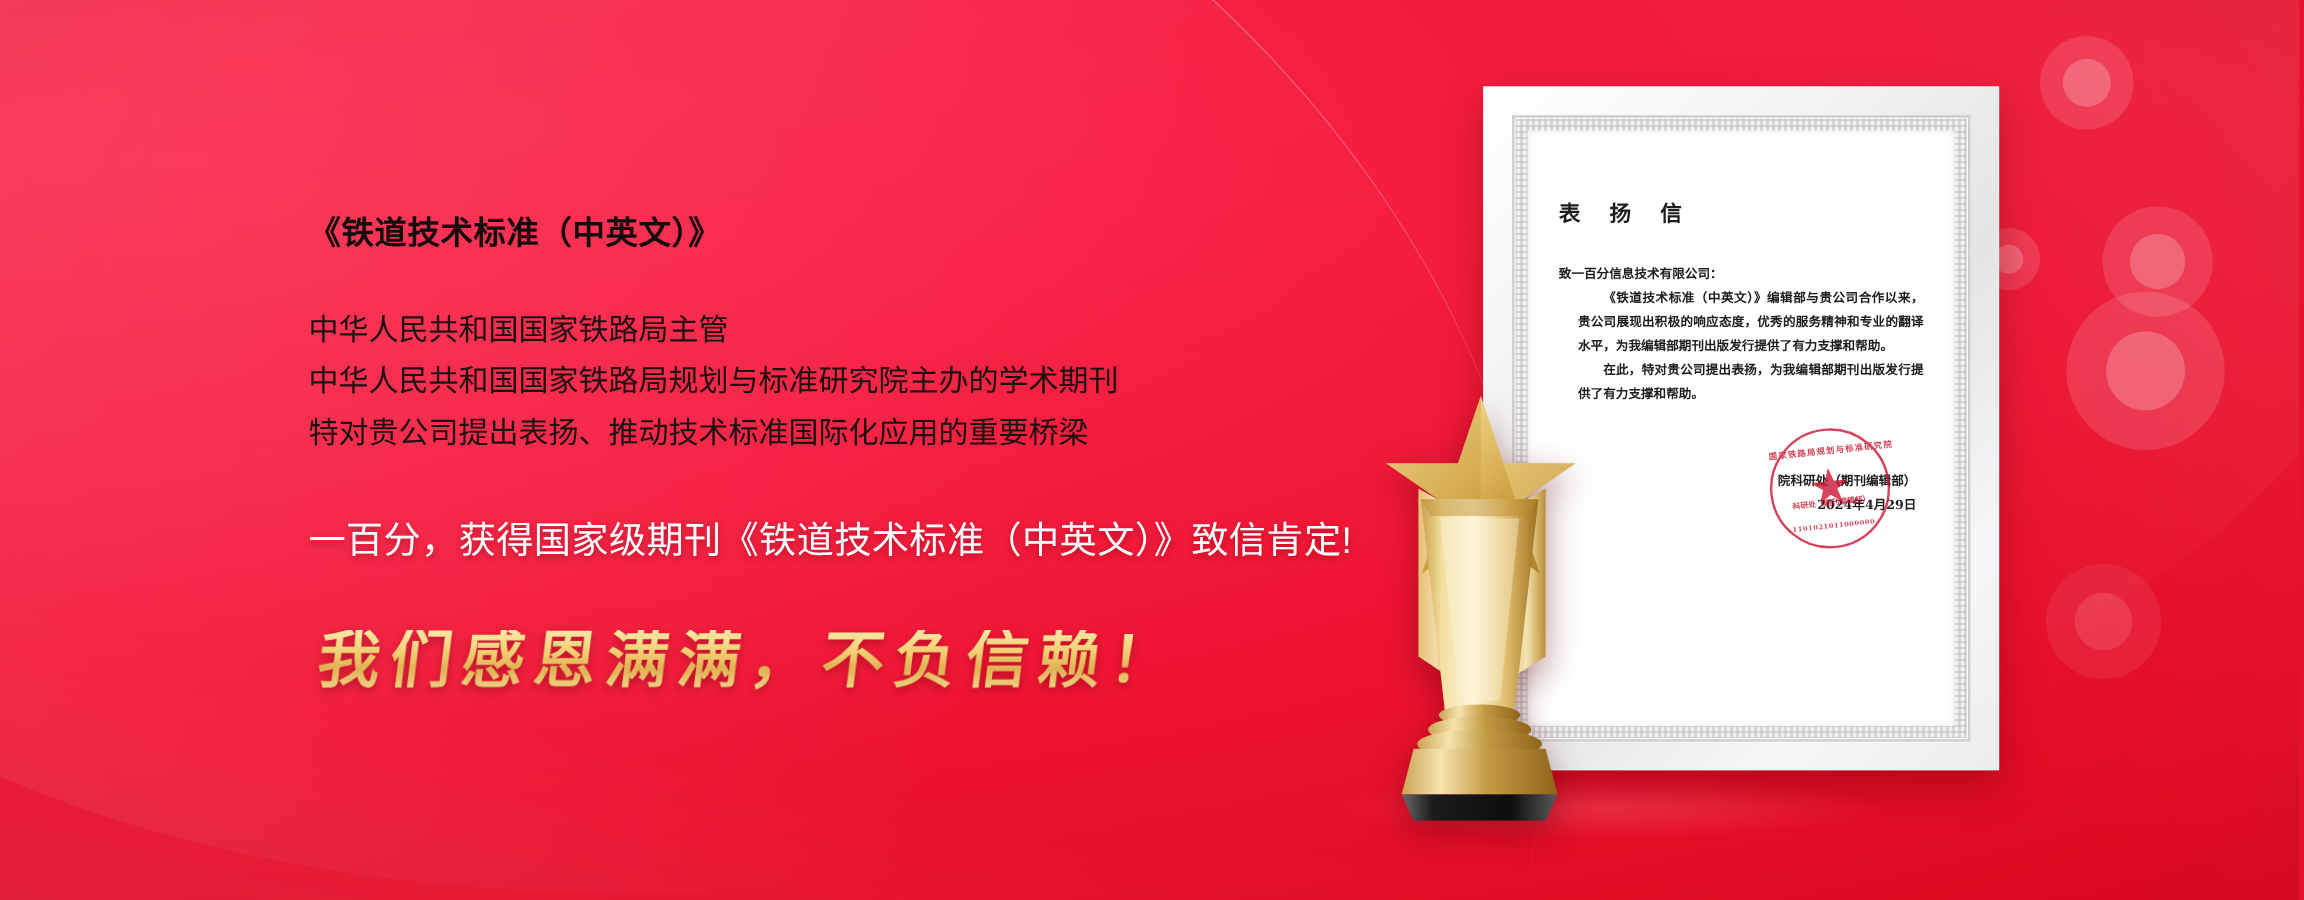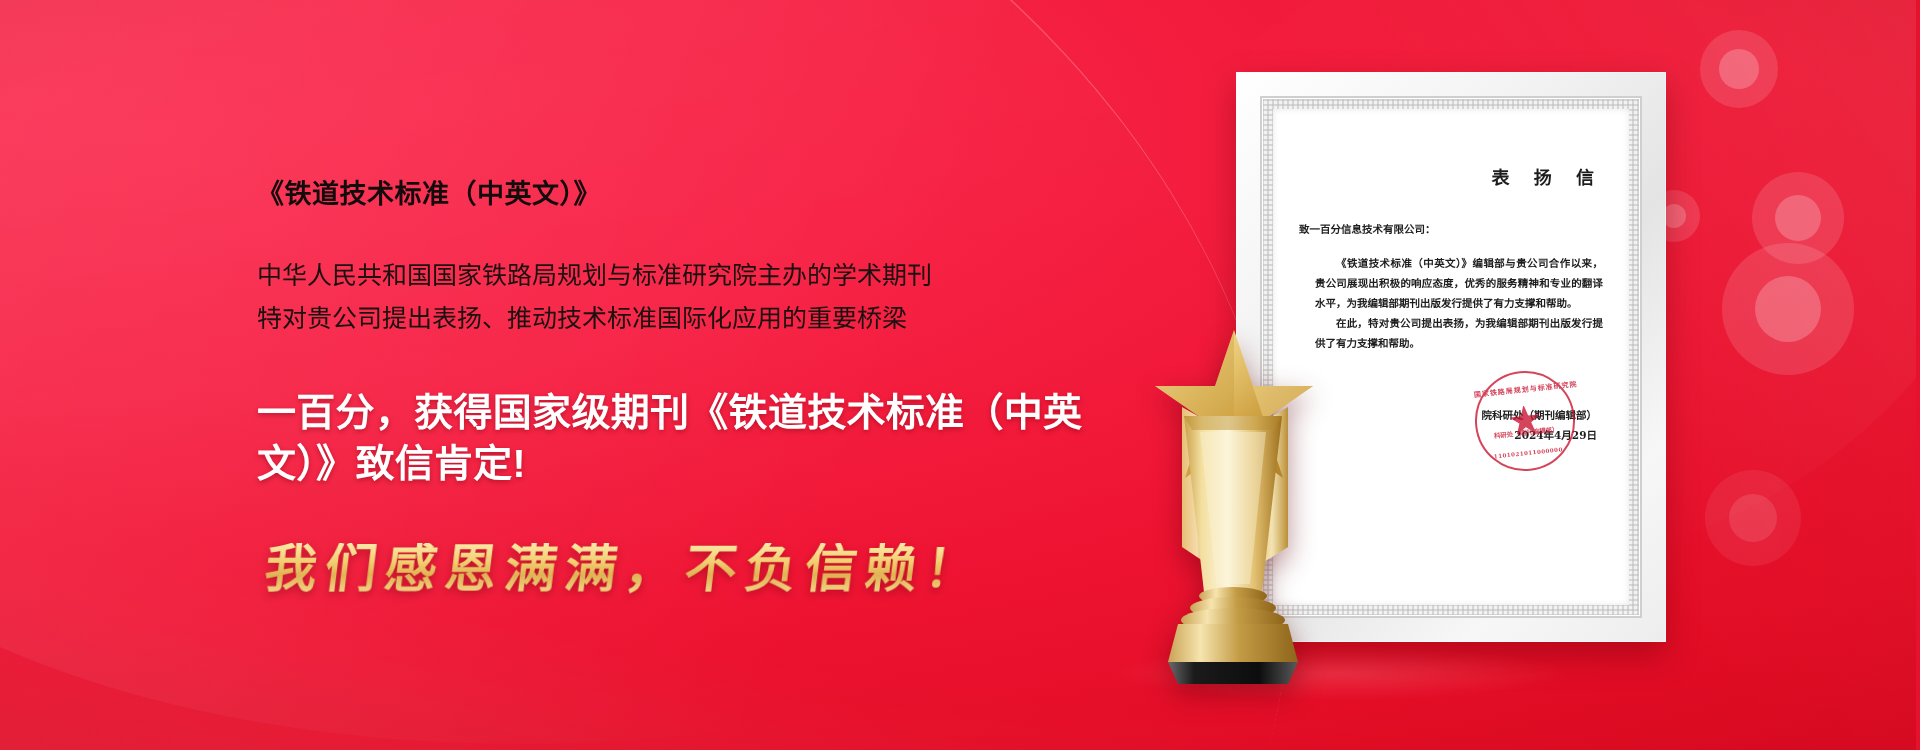--- a/index.html
+++ b/index.html
@@ -65,21 +65,21 @@
   .bokeh i{display:block;border-radius:50%;background:rgba(255,255,255,.22);}
 
   
   #copy{position:absolute;left:257px;top:178px;width:900px;color:#15100f;}
   .journal-title{
     font-size:27px;font-weight:bold;letter-spacing:.5px;color:#130c0c;
     margin:0 0 44px 0;line-height:1.2;
   }
   .sub{font-size:25px;line-height:43px;color:#1a1110;font-weight:500;margin:0;}
   .headline{
-    margin:48px 0 0 0;font-size:39px;font-weight:bold;color:#ffffff;line-height:1.3;
+    margin:48px 0 0 0;font-size:31px;font-weight:normal;color:#ffffff;line-height:1.3;
     text-shadow:0 2px 5px rgba(120,0,10,.45);letter-spacing:.3px;
   }
   .calligraphy{
     margin:53px 0 0 8px;font-size:52px;line-height:1;font-weight:bold;
     font-family:"DejaVu Serif","Liberation Serif",serif;
     letter-spacing:8px;
     background:linear-gradient(180deg,#fbe9a8 0%,#f2cf72 35%,#e0b253 62%,#f3d98d 100%);
     -webkit-background-clip:text;background-clip:text;color:transparent;
     -webkit-text-fill-color:transparent;
     filter:drop-shadow(0 3px 4px rgba(110,0,10,.45));
@@ -110,24 +110,24 @@
     box-shadow:0 0 0 1px #ffffff inset;
   }
   #paper{
     width:100%;height:100%;background:#fff;box-sizing:border-box;
     padding:40px 26px 18px 26px;position:relative;
     box-shadow:0 0 6px rgba(0,0,0,.10) inset;
     font-family:"DejaVu Serif","Liberation Serif",serif;
     color:#1d1d1d;
   }
   #paper .doc-title{
-    text-align:right;font-size:18px;font-weight:bold;letter-spacing:9px;
+    text-align:left;font-size:18px;font-weight:bold;letter-spacing:9px;
     margin:14px 0 30px 0;
   }
-  #paper .salutation{font-size:10.5px;line-height:20px;margin:0 0 14px 0;font-weight:bold;}
+  #paper .salutation{font-size:10.5px;line-height:20px;margin:0 0 0 0;font-weight:bold;}
   #paper .para{font-size:10.5px;line-height:20px;margin:0;text-align:justify;font-weight:bold;}
   #paper .para.indent{text-indent:21px;margin-left:16px;}
   #paper .signoff{margin-top:52px;text-align:right;position:relative;padding-right:6px;}
   #paper .signoff div{font-size:10.5px;line-height:20px;font-weight:bold;}
 
   
   .seal{
     position:absolute;right:28px;top:-34px;width:96px;height:96px;border-radius:50%;
     border:2.5px solid #c8102e;opacity:.78;
     display:flex;align-items:center;justify-content:center;
@@ -178,20 +178,21 @@
   <div class="bokeh" style="left:1705px;top:470px;width:96px;height:96px;opacity:.55;">
       <i style="width:48px;height:48px;"></i>
     </div>
 
   <div class="vignette"></div>
   <div class="floor-glow"></div>
 
   <div id="copy">
     <p class="journal-title">《铁道技术标准（中英文）》</p>
 
+    <p class="sub">中华人民共和国国家铁路局主管</p>
     <p class="sub">中华人民共和国国家铁路局规划与标准研究院主办的学术期刊</p>
     <p class="sub">特对贵公司提出表扬、推动技术标准国际化应用的重要桥梁</p>
 
     <p class="headline">一百分，获得国家级期刊《铁道技术标准（中英文）》致信肯定!</p>
 
     <div>
       <span class="calligraphy">我们感恩满满，不负信赖！</span>
     </div>
   </div>
 

